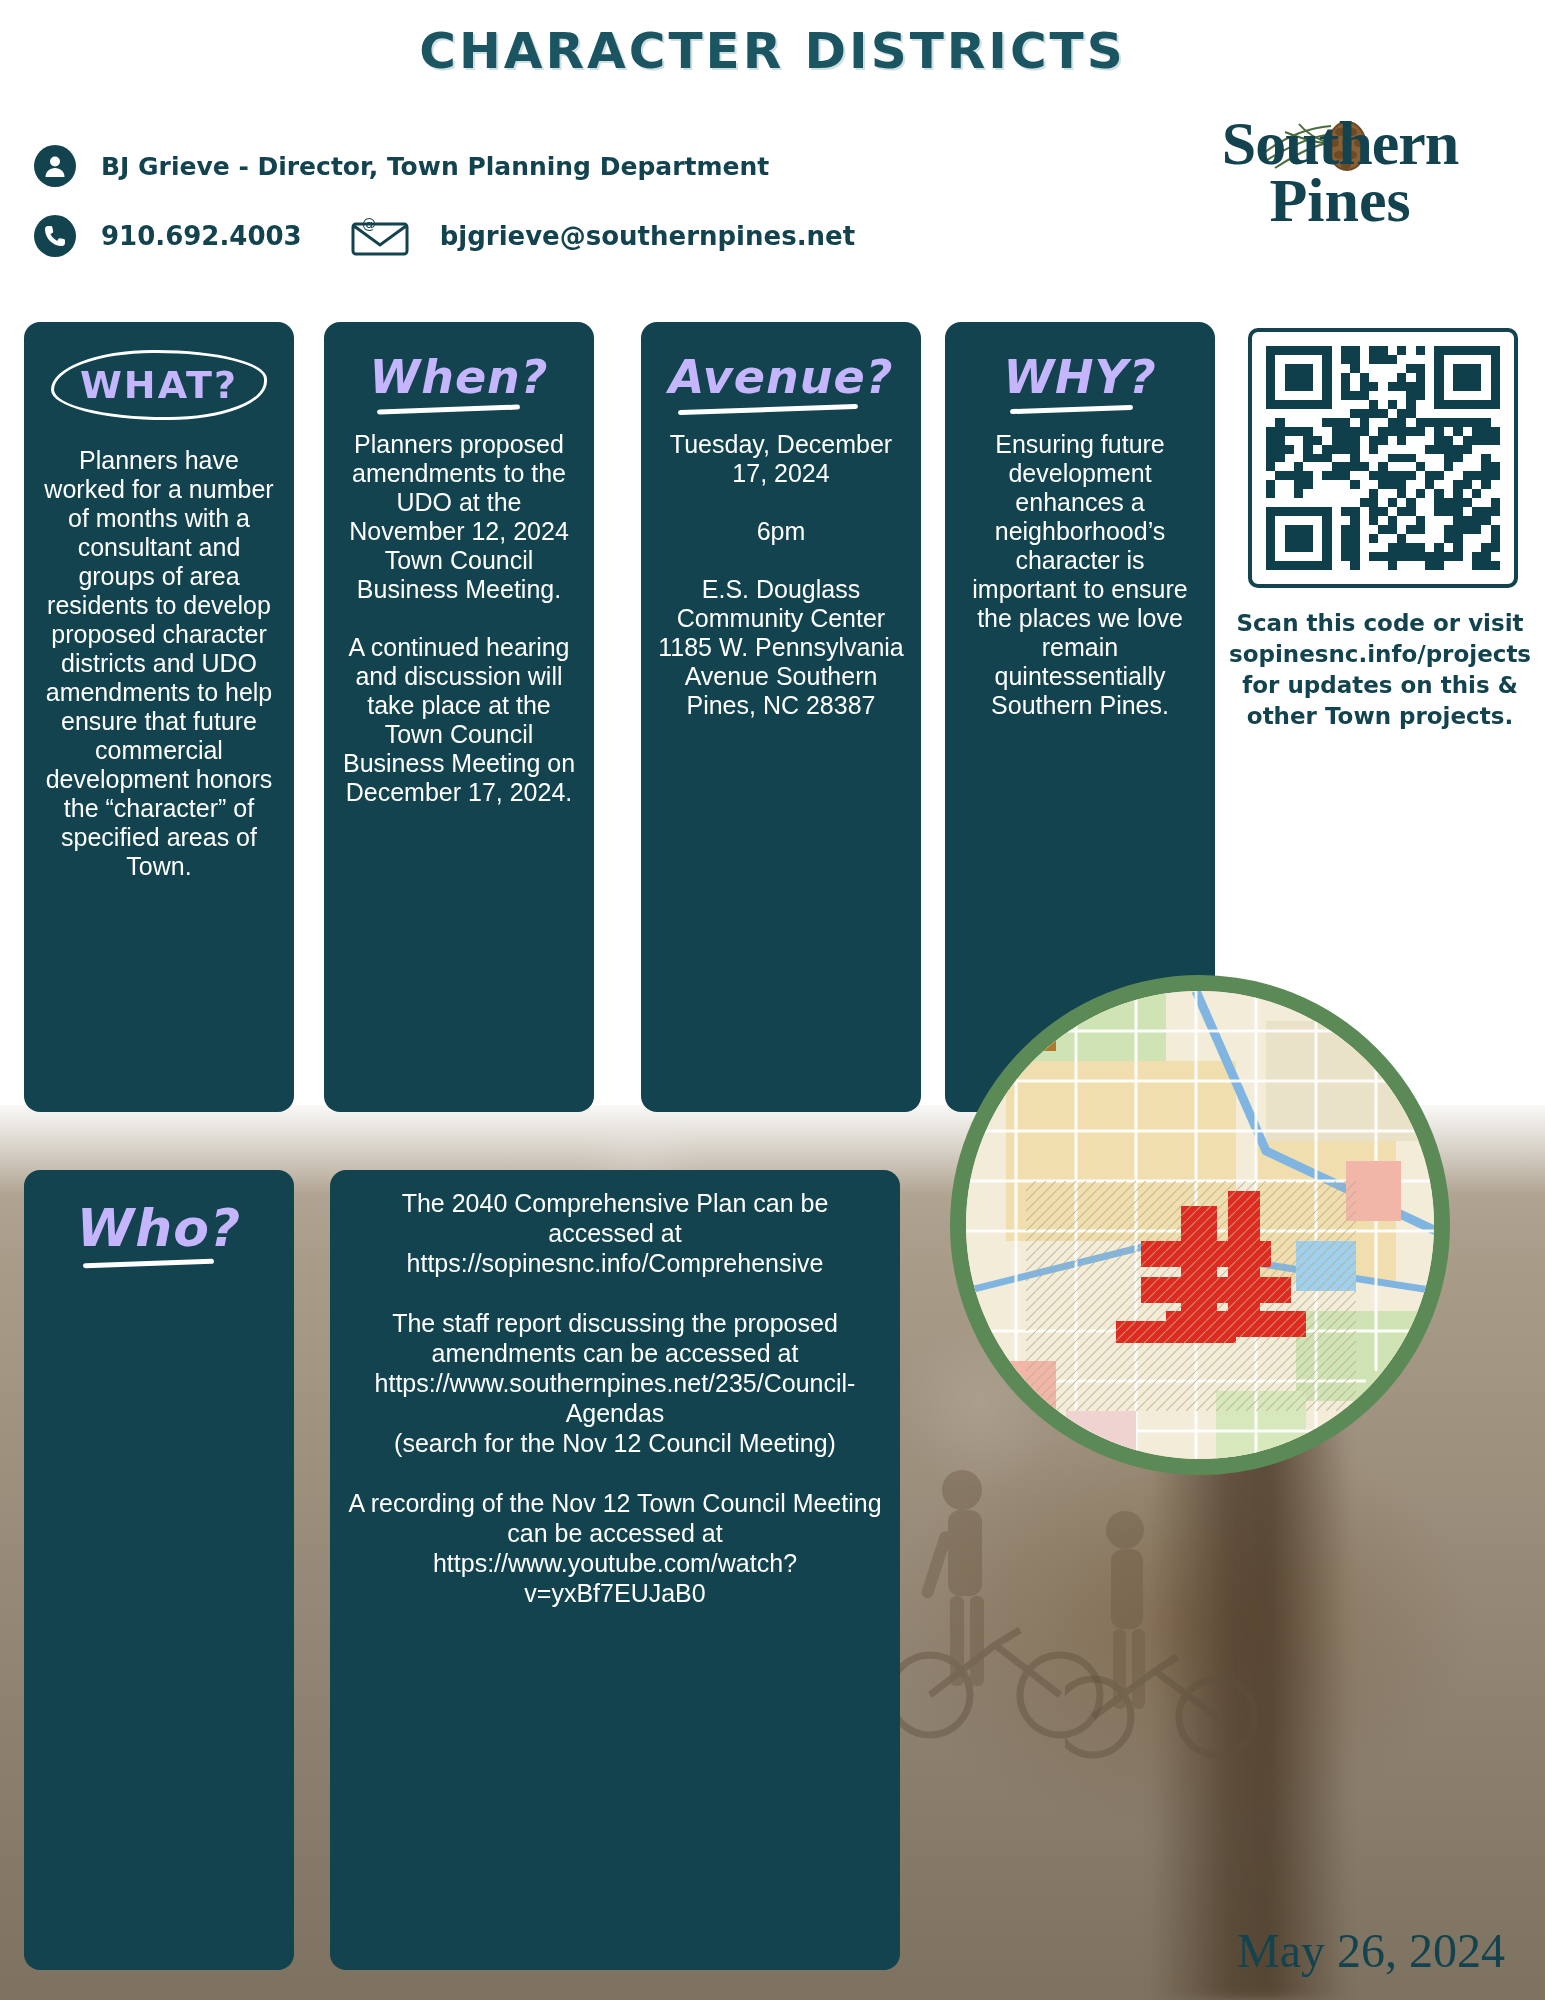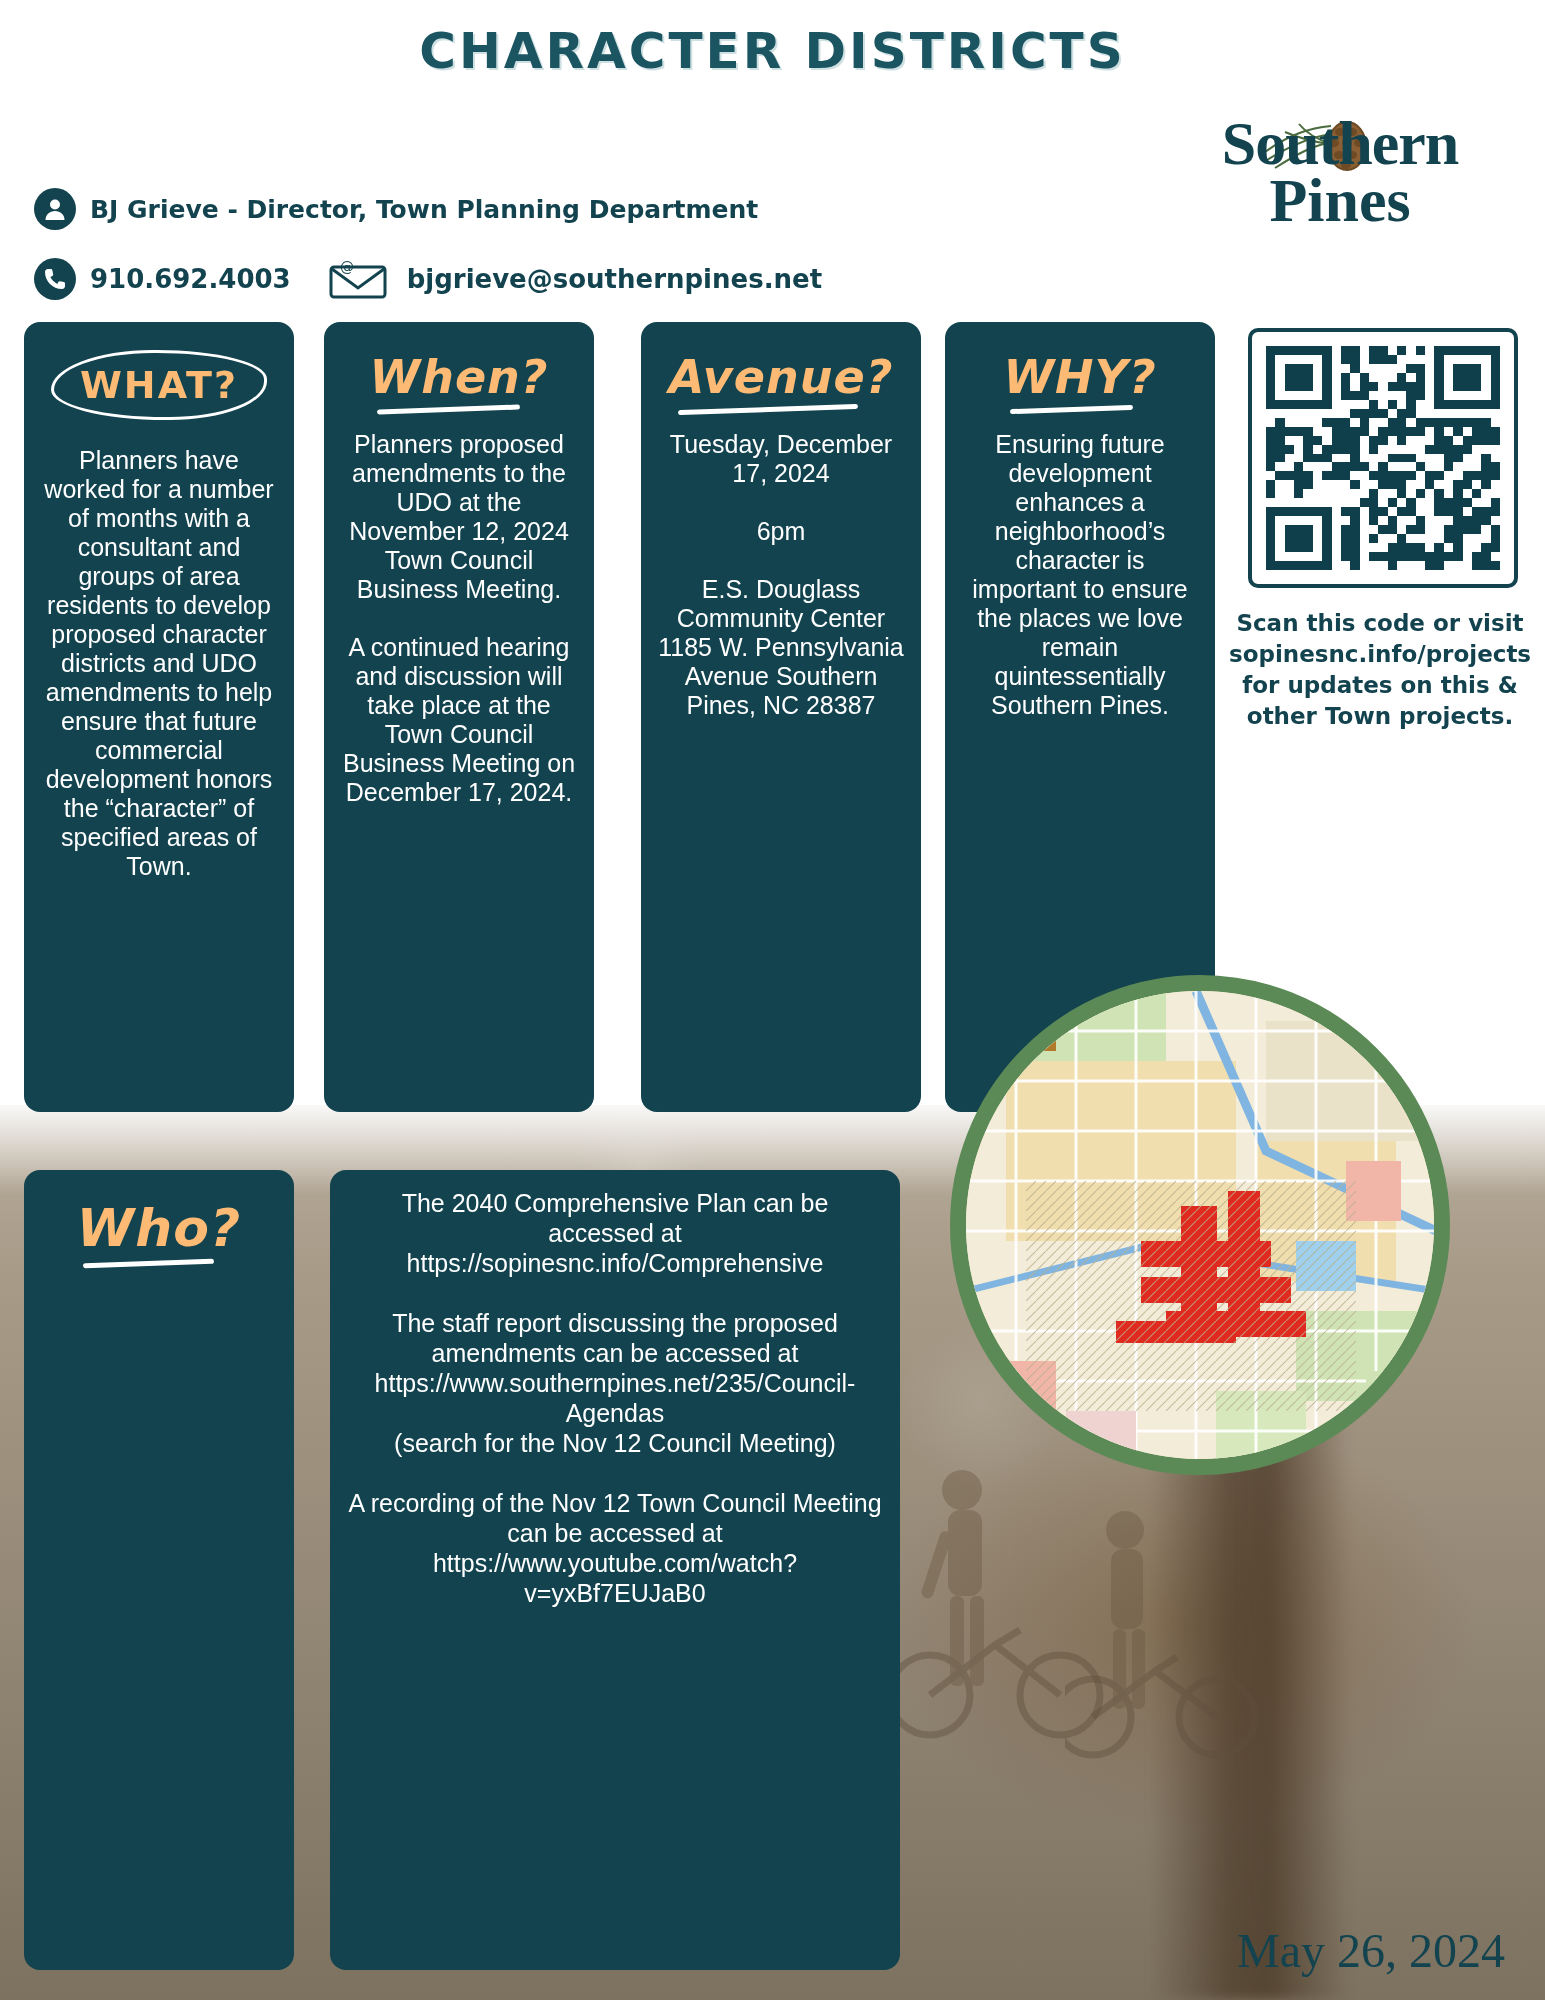--- a/index.html
+++ b/index.html
@@ -68,22 +68,21 @@
     font-size: 50px;
     letter-spacing: 3px;
     color: #1b5562;
     text-shadow: 2px 2px 0 #cfe0e2;
   }
 
   .contact-line {
     position: absolute;
     display: flex;
     align-items: center;
-    gap: 14px;
-    margin-top: 43px;
+    gap: 25px;
   }
   #contact-name-row { left: 34px; top: 145px; }
   #contact-phone-row { left: 34px; top: 215px; }
 
   .contact-text {
     font-family: "DejaVu Sans", sans-serif;
     font-weight: bold;
     font-size: 25px;
     color: #12434f;
     white-space: nowrap;
@@ -143,21 +142,21 @@
   .panel .body {
     font-family: "Liberation Sans", sans-serif;
     font-size: 25px;
     line-height: 1.16;
     white-space: pre-line;
   }
   .panel .heading {
     font-family: "DejaVu Sans", sans-serif;
     font-style: italic;
     font-weight: bold;
-    color: #fdba74;
+    color: #c4b5fd;
     font-size: 46px;
     margin: 10px 0 26px 0;
     letter-spacing: 1px;
   }
   .heading-what {
     display: inline-block;
     border: 3px solid #fff;
     border-radius: 48% 52% 46% 54% / 58% 42% 56% 44%;
     padding: 10px 26px;
     font-style: normal;

